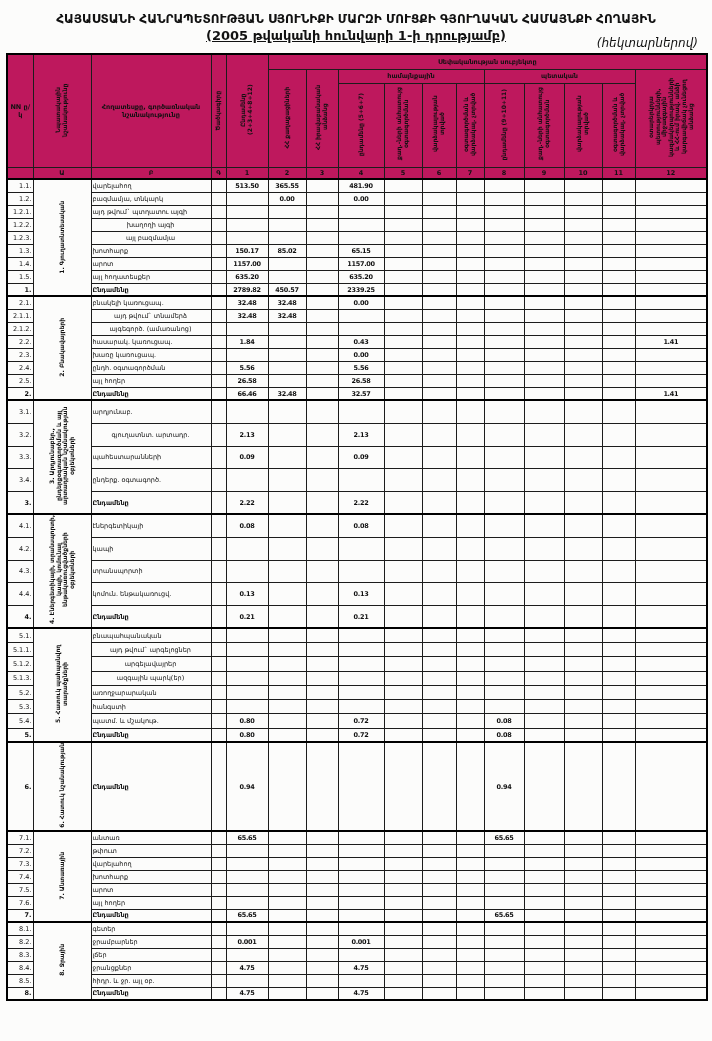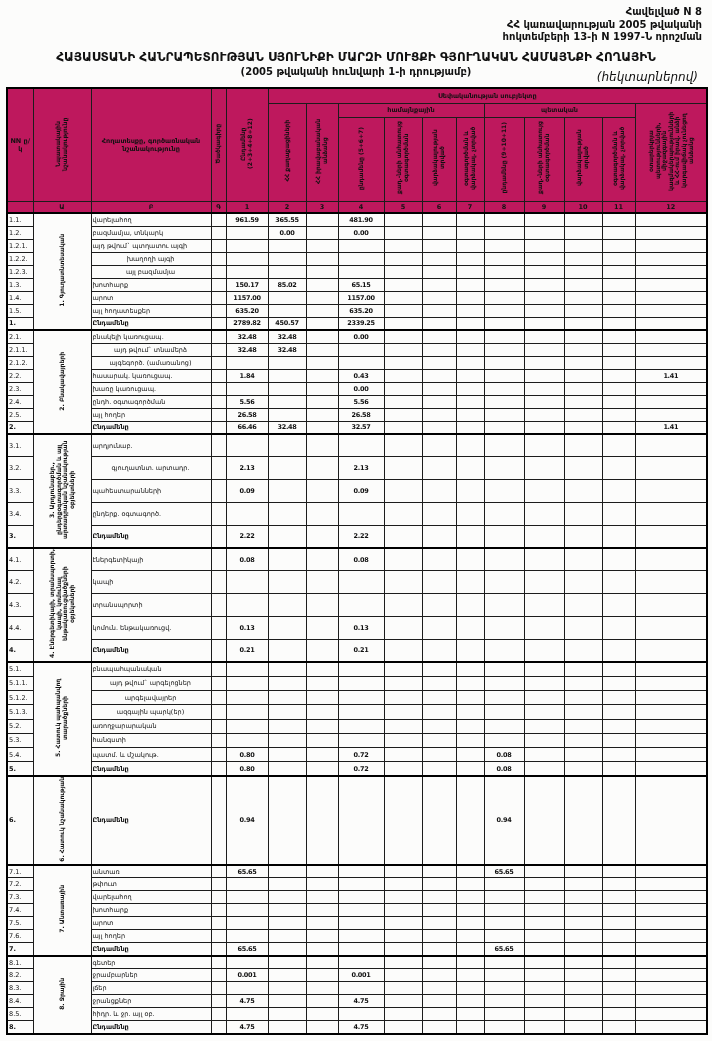--- a/index.html
+++ b/index.html
@@ -6,21 +6,21 @@
   .page{
     width:712px;height:1041px;margin:0 auto;background:#fcfcfb;color:#111;
     font-family:"DejaVu Sans",sans-serif;position:relative;box-sizing:border-box;
     padding:6px 6px 0 6px;overflow:hidden;
   }
   
   .appendix{ text-align:right; font-size:10px; font-weight:bold; line-height:1.25; padding-right:4px; }
   .title-block{ text-align:center; margin-top:6px; line-height:1.3; }
   .main-title{ font-size:11px; font-weight:bold; letter-spacing:4px; }
   .subtitle{ font-size:12px; font-weight:bold; }
-  .subtitle-date{ font-size:10px; font-weight:bold; }
+  .subtitle-date{ font-size:13px; font-weight:bold;text-decoration:underline; }
   .unit-note{ text-align:right; font-size:12px; font-style:italic; padding-right:8px; margin-top:-8px; }
   
   table.report{
     border-collapse:collapse; table-layout:fixed; width:700px; margin-top:3px;
     border:2px solid #000;
   }
   table.report th, table.report td{
     border:1px solid #1c1c1c; padding:0 1px; overflow:hidden;
     font-size:6.5px; vertical-align:middle; box-sizing:border-box;
   }
@@ -28,40 +28,35 @@
   .head-top th{ height:15px; font-size:7px; }
   .head-mid th{ height:14px; font-size:6.5px; }
   .head-deep th{ height:84px; }
   .head-num th{ height:12px; font-size:7px; }
   .vtext{
     display:inline-block; writing-mode:vertical-rl; transform:rotate(180deg);
     line-height:1.1; font-size:6px; white-space:normal; max-height:80px;
   }
   .section-cell{ text-align:center; }
   .section-cell .vtext{ font-weight:bold; font-size:6px; max-height:110px; }
-  .num-cell{ text-align:left; font-size:6.5px; }
+  .num-cell{ text-align:right; font-size:6.5px; }
   .label-cell{ text-align:left; padding-left:3px; font-size:6.5px; }
   .label-cell.indent{ text-align:center; padding-left:0; }
   .code-cell{ background:#fcfcfb; }
   .val-cell{ text-align:center; font-size:7.5px; font-weight:bold; letter-spacing:-0.3px; }
   tbody tr{ height:13px; }
   tbody tr.tall-row{ height:36px; }
   tbody tr.section-start td{ border-top:2px solid #000; }
   tbody tr.total-row td{ font-weight:bold; }
 </style>
 </head>
 <body>
 
 <div class="page">
 
-  <div class="appendix">
-    <div>Հավելված  N 8</div>
-    <div>ՀՀ կառավարության 2005 թվականի</div>
-    <div>հոկտեմբերի 13-ի N 1997-Ն որոշման</div>
-  </div>
 
   <div class="title-block">
     <div class="subtitle">ՀԱՅԱՍՏԱՆԻ ՀԱՆՐԱՊԵՏՈՒԹՅԱՆ ՍՅՈՒՆԻՔԻ ՄԱՐԶԻ ՄՈՒՑՔԻ ԳՅՈՒՂԱԿԱՆ ՀԱՄԱՅՆՔԻ ՀՈՂԱՅԻՆ</div>
     <div class="subtitle-date">(2005 թվականի հունվարի 1-ի դրությամբ)</div>
   </div>
   <div class="unit-note">(հեկտարներով)</div>
 
   <table class="report">
     <colgroup>
       <col style="width:26px">
@@ -125,21 +120,21 @@
         <th>11</th>
         <th>12</th>
       </tr>
     </thead>
     <tbody>
         <tr class="section-start">
           <td class="num-cell">1.1.</td>
           <td rowspan="9" class="section-cell"><span class="vtext">1. Գյուղատնտեսական</span></td>
           <td class="label-cell">վարելահող</td>
           <td class="code-cell"></td>
-          <td class="val-cell">961.59</td>
+          <td class="val-cell">513.50</td>
           <td class="val-cell">365.55</td>
           <td class="val-cell"></td>
           <td class="val-cell">481.90</td>
           <td class="val-cell"></td>
           <td class="val-cell"></td>
           <td class="val-cell"></td>
           <td class="val-cell"></td>
           <td class="val-cell"></td>
           <td class="val-cell"></td>
           <td class="val-cell"></td>

